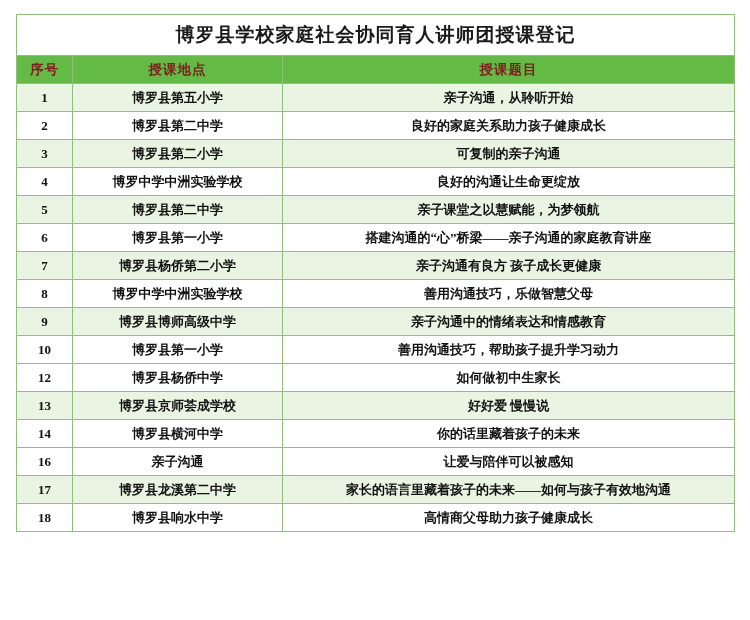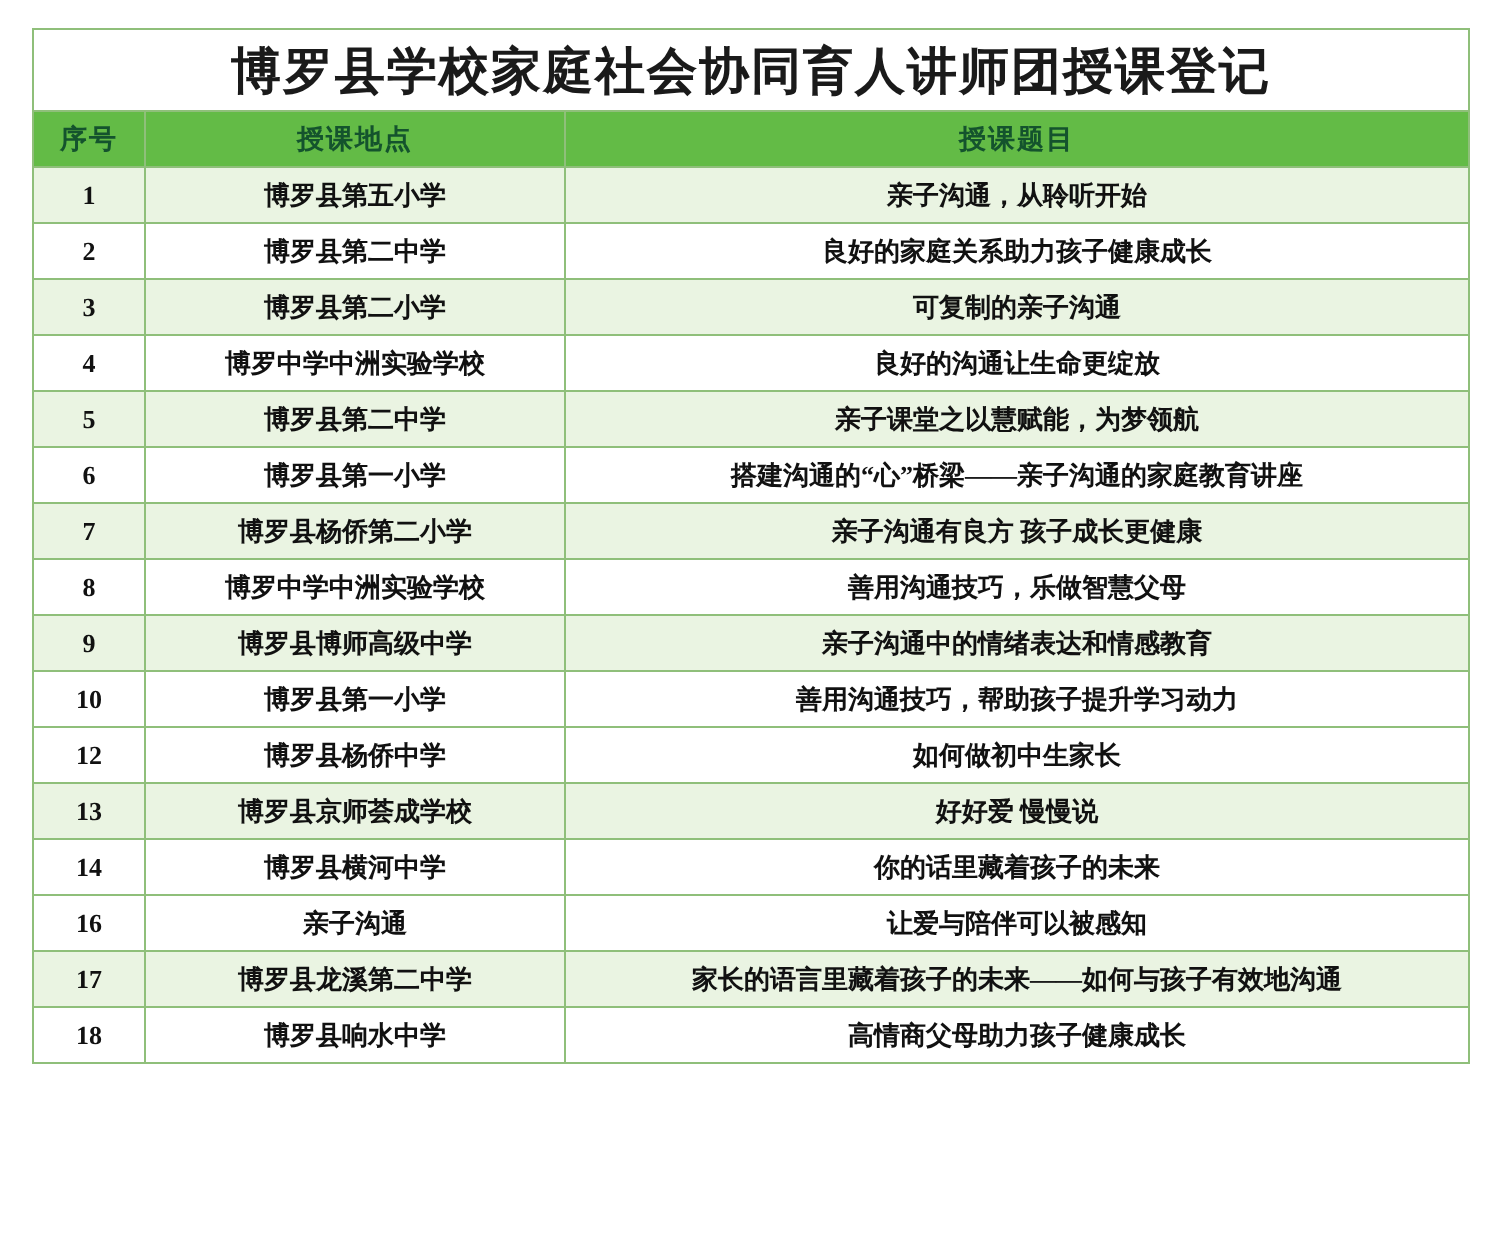--- a/index.html
+++ b/index.html
@@ -26,31 +26,31 @@
     border-collapse: collapse;
     table-layout: fixed;
   }
   table.reg-table td, table.reg-table th {
     border: 1px solid #8fbf7a;
     padding: 0;
   }
   .title-cell {
     background: #ffffff;
     text-align: center;
-    font-size: 25px;
+    font-size: 19px;
     font-weight: bold;
     color: #1a1a1a;
     letter-spacing: 1px;
     height: 40px;
     border: 1px solid #8fbf7a;
     font-family: "Liberation Serif", "DejaVu Serif", serif;
   }
   .hdr th {
     background: #63bb46;
-    color: #14532d;
+    color: #7f1d1d;
     font-weight: bold;
     font-size: 13.5px;
     height: 27px;
     text-align: center;
     border: 1px solid #4e9c35;
     letter-spacing: 1px;
   }
   tbody tr td {
     height: 27px;
     text-align: center;

